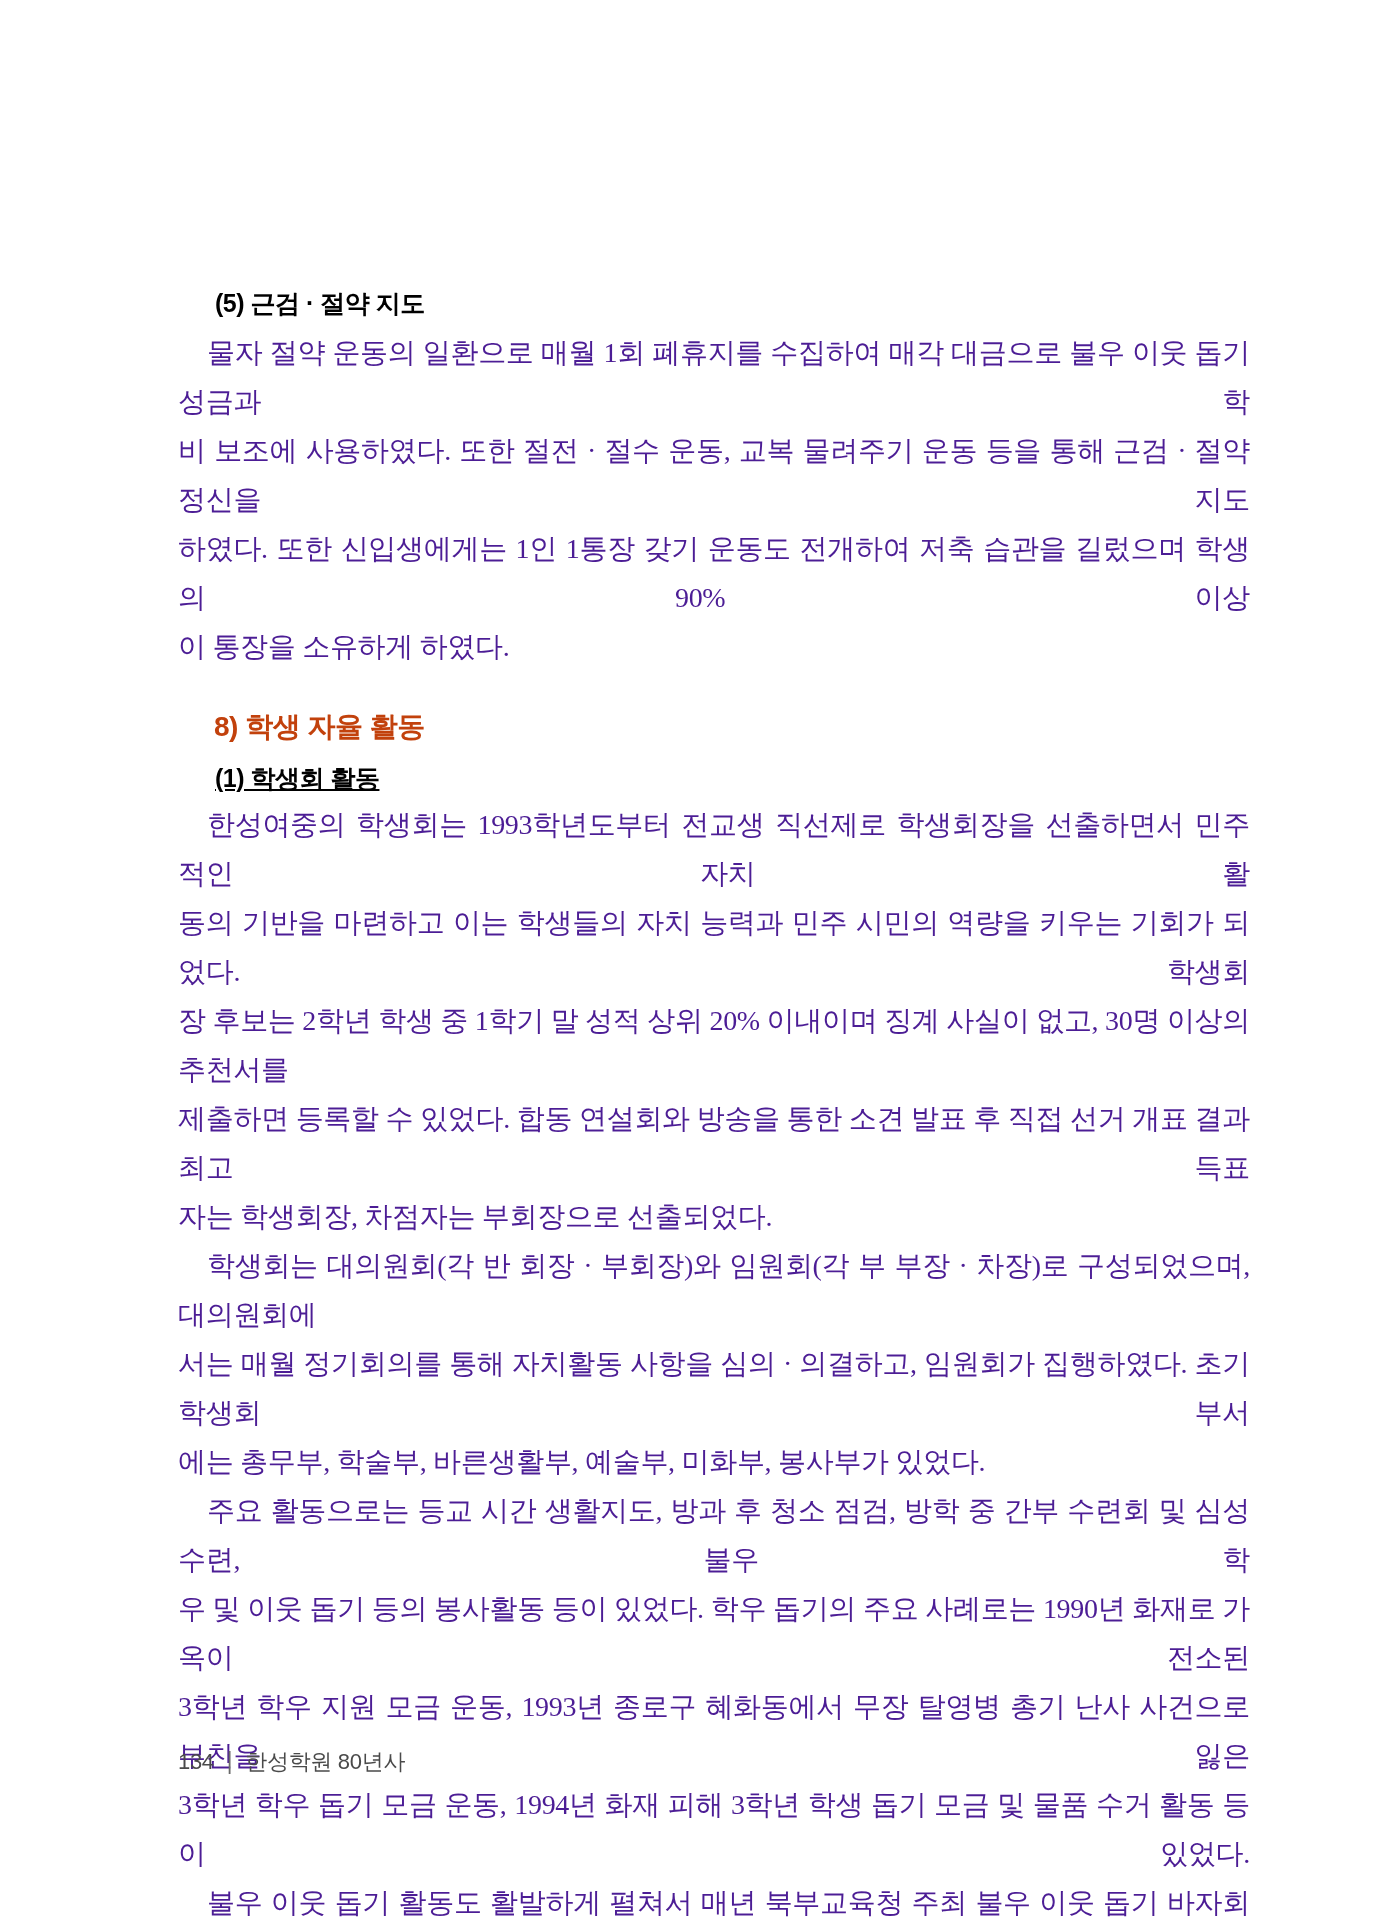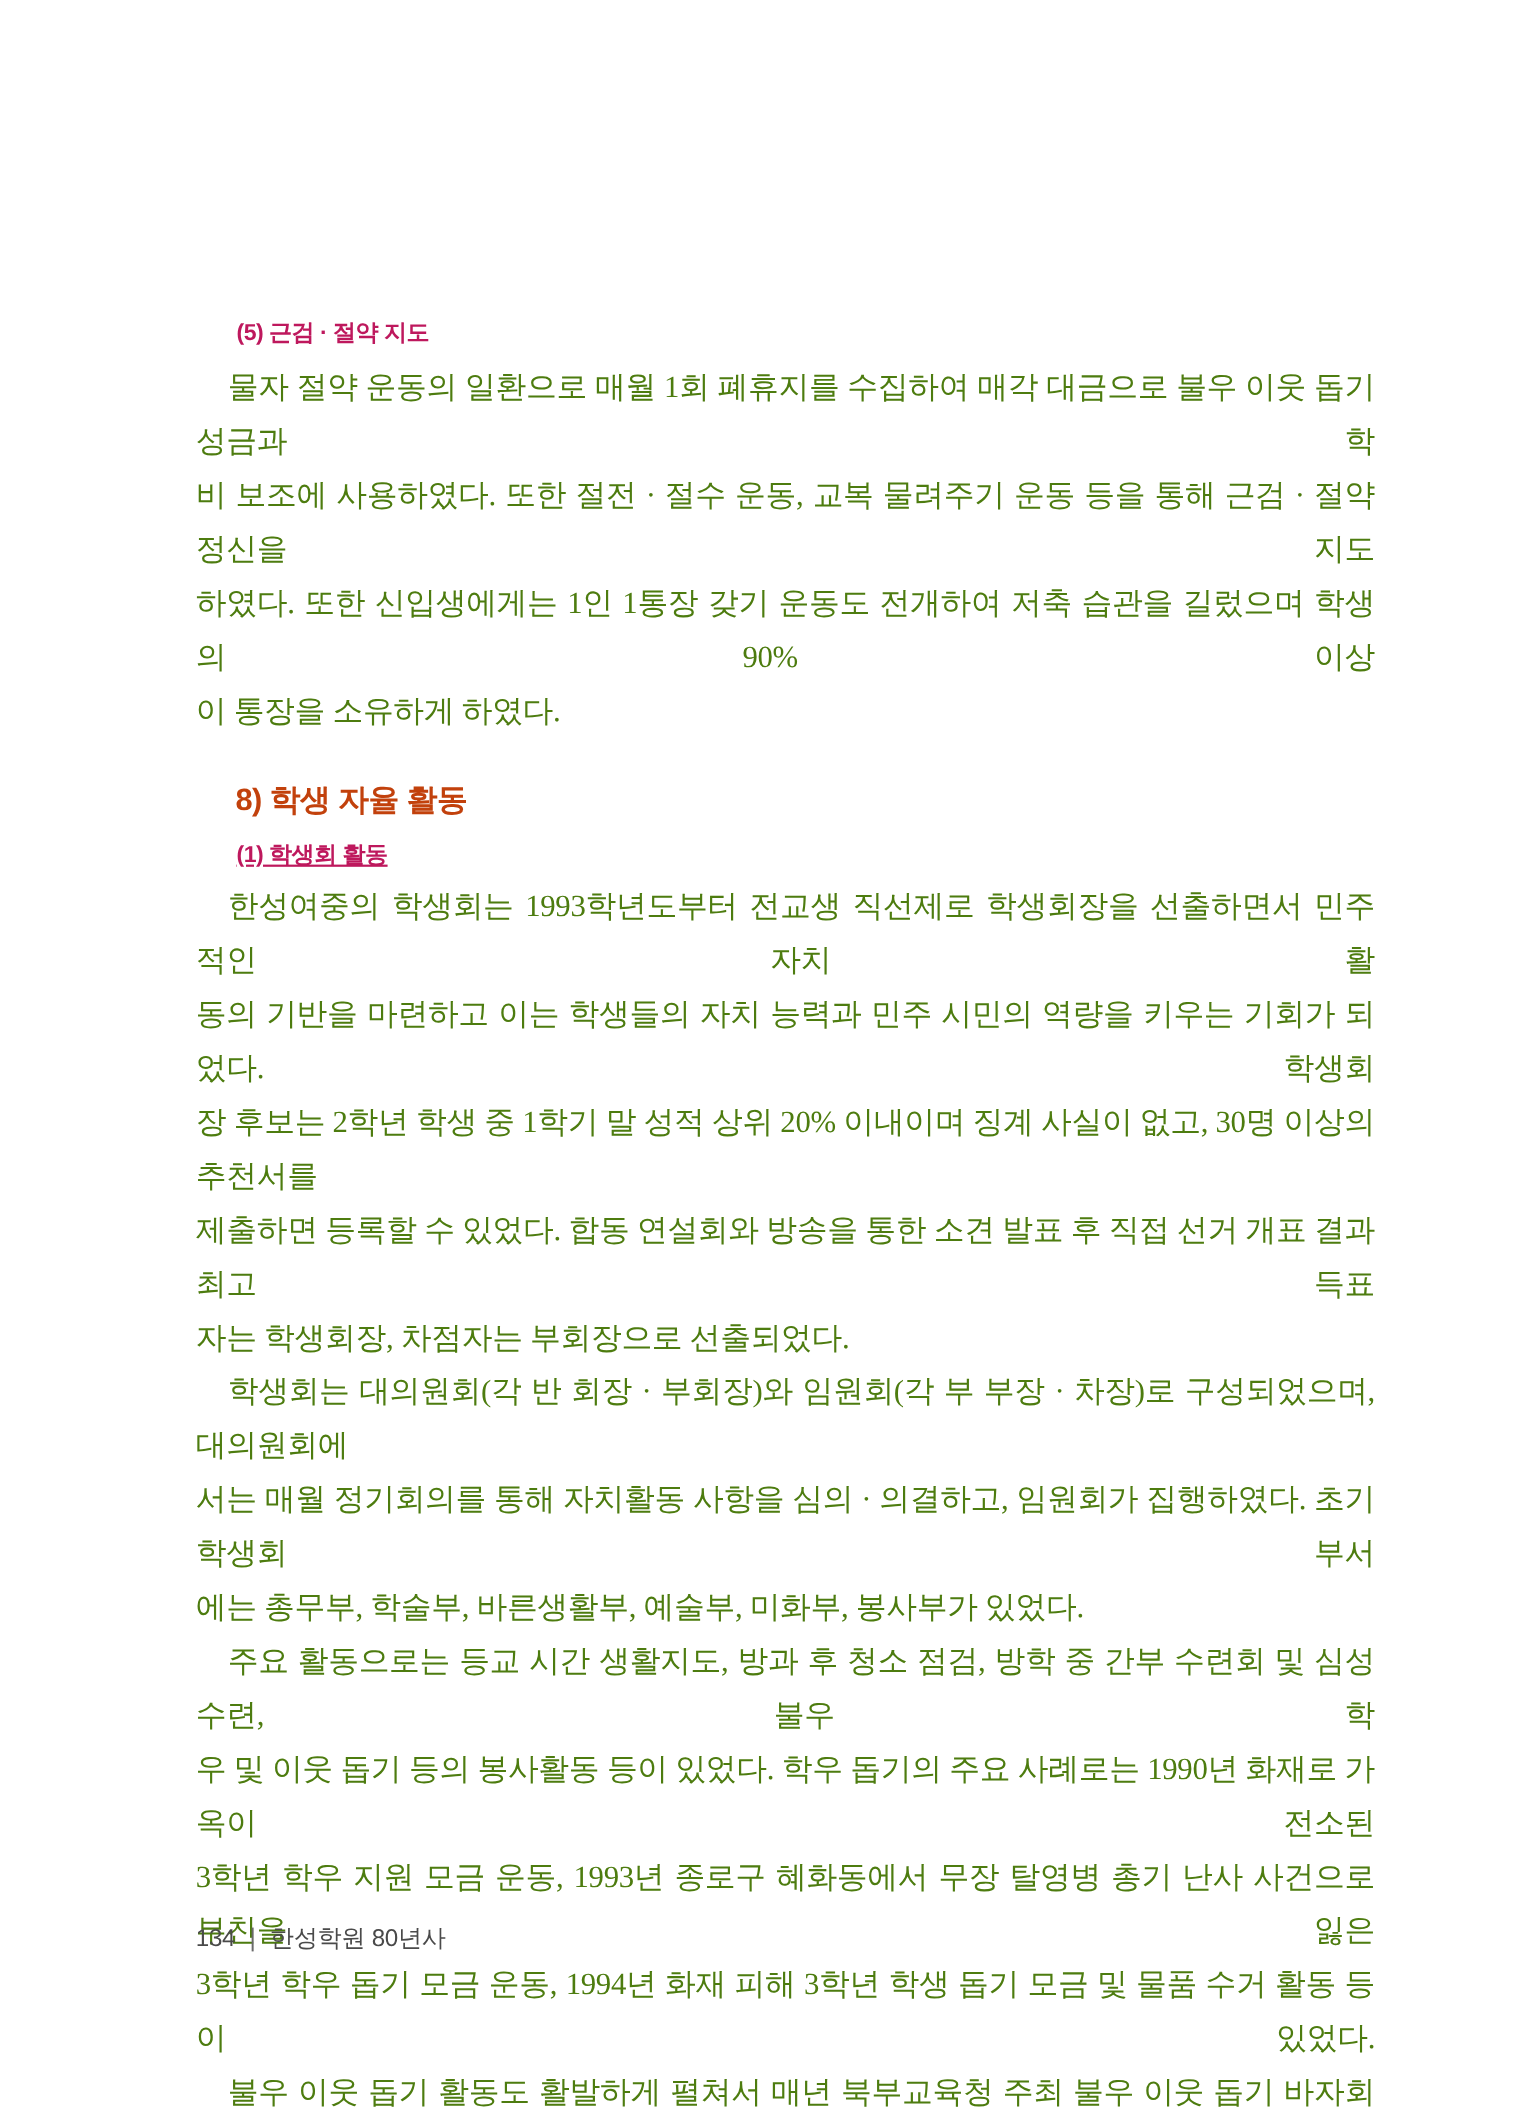--- a/index.html
+++ b/index.html
@@ -12,40 +12,40 @@
   }
   .content {
     position: absolute;
     left: 178px; top: 0;
     width: 1072px;
   }
   
   .h-sub {
     font-family: "Liberation Sans", "DejaVu Sans", sans-serif;
     font-weight: bold;
-    font-size: 21px;
+    font-size: 25px;
     line-height: 34px;
-    color: #be185d;
+    color: #000000;
     padding-left: 37px;
     letter-spacing: -0.5px;
   }
   .h-main {
     font-family: "Liberation Sans", "DejaVu Sans", sans-serif;
     font-weight: bold;
     font-size: 28px;
     line-height: 36px;
     color: #c2410c;
     padding-left: 36px;
     letter-spacing: -0.5px;
   }
   
   .para {
     font-size: 28px;
     line-height: 49px;
-    color: #4d7c0f;
+    color: #4c1d95;
     letter-spacing: -0.3px;
   }
   .pl { text-align: justify; text-align-last: justify; }
   .pl.short { text-align-last: left; }
   .pl.ind { text-indent: 29px; }
 
   .mt-s5h { margin-top: 286px; }
   .mt-p1  { margin-top: 8px; }
   .mt-s8h { margin-top: 38px; }
   .mt-s1h { margin-top: 16px; text-decoration: underline; }

